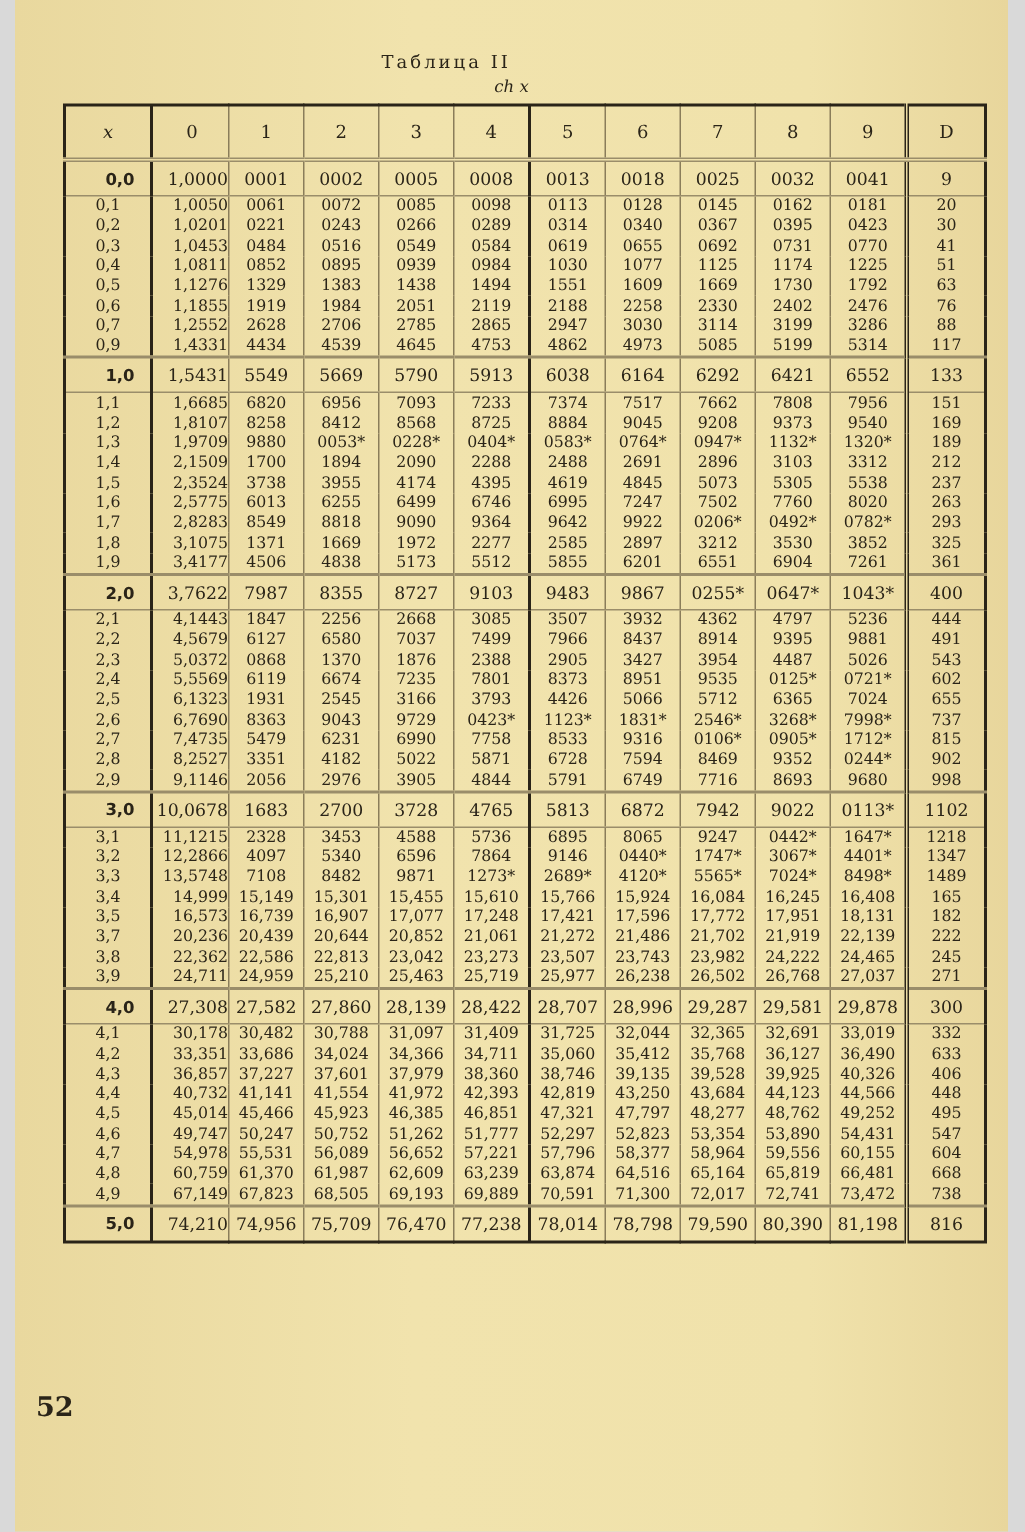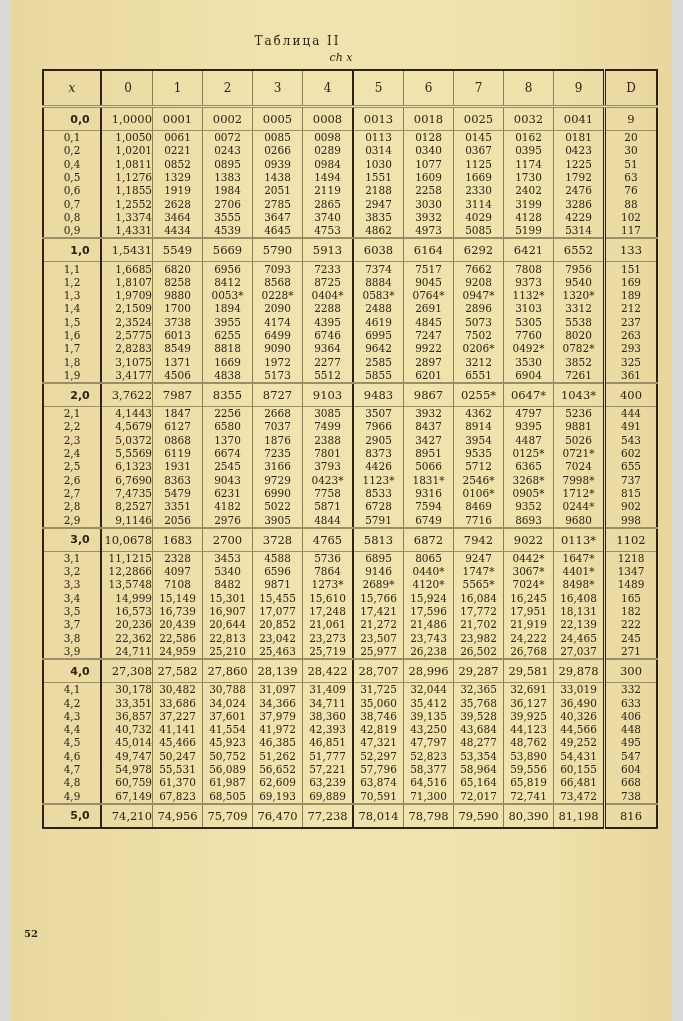--- a/index.html
+++ b/index.html
@@ -18,21 +18,21 @@
   th.c0{text-align:center;}
   td.cn,th.cn{width:49px;}
   td.c5,th.c5{border-left:2px solid #2a2418;}
   td.d,th.d{width:50px;border-left:3px double #2a2418;border-right:2px solid #2a2418;}
   tr.head td{height:22px;font-weight:normal;font-size:11.5px;}
   tr.head td.x{font-weight:bold;font-family:"DejaVu Sans",sans-serif;font-size:11px;padding-left:16px;}
   tr.r td{height:13.3px;line-height:13px;font-size:10.5px;}
   tr.grpend td{border-bottom:2px solid #9a8d6a;}
   tr.head td{border-bottom:1px solid #9a8d6a;}
   tr.head.first td{border-top:none;}
-  .pagenum{position:absolute;left:14px;top:928px;font-size:10px;font-weight:bold;color:#2a2418;}
+  .pagenum{position:absolute;left:14px;top:928px;font-size:18px;font-weight:bold;color:#2a2418;}
 </style>
 </head>
 <body>
 
 <div class="page">
   <div class="title">Таблица II</div>
   <div class="subtitle">ch x</div>
   <table>
     <thead>
       <tr id="hdr">
@@ -87,20 +87,34 @@
           <td class="cn">0266</td>
           <td class="cn">0289</td>
           <td class="cn c5">0314</td>
           <td class="cn">0340</td>
           <td class="cn">0367</td>
           <td class="cn">0395</td>
           <td class="cn">0423</td>
           <td class="d">30</td>
         </tr>
         <tr class="r">
+          <td class="x">0,3</td>
+          <td class="c0">1,0453</td>
+          <td class="cn">0484</td>
+          <td class="cn">0516</td>
+          <td class="cn">0549</td>
+          <td class="cn">0584</td>
+          <td class="cn c5">0619</td>
+          <td class="cn">0655</td>
+          <td class="cn">0692</td>
+          <td class="cn">0731</td>
+          <td class="cn">0770</td>
+          <td class="d">41</td>
+        </tr>
+        <tr class="r">
           <td class="x">0,4</td>
           <td class="c0">1,0811</td>
           <td class="cn">0852</td>
           <td class="cn">0895</td>
           <td class="cn">0939</td>
           <td class="cn">0984</td>
           <td class="cn c5">1030</td>
           <td class="cn">1077</td>
           <td class="cn">1125</td>
           <td class="cn">1174</td>
@@ -141,34 +155,20 @@
           <td class="cn">2628</td>
           <td class="cn">2706</td>
           <td class="cn">2785</td>
           <td class="cn">2865</td>
           <td class="cn c5">2947</td>
           <td class="cn">3030</td>
           <td class="cn">3114</td>
           <td class="cn">3199</td>
           <td class="cn">3286</td>
           <td class="d">88</td>
-        </tr>
-        <tr class="r">
-          <td class="x">0,8</td>
-          <td class="c0">1,3374</td>
-          <td class="cn">3464</td>
-          <td class="cn">3555</td>
-          <td class="cn">3647</td>
-          <td class="cn">3740</td>
-          <td class="cn c5">3835</td>
-          <td class="cn">3932</td>
-          <td class="cn">4029</td>
-          <td class="cn">4128</td>
-          <td class="cn">4229</td>
-          <td class="d">102</td>
         </tr>
         <tr class="r grpend">
           <td class="x">0,9</td>
           <td class="c0">1,4331</td>
           <td class="cn">4434</td>
           <td class="cn">4539</td>
           <td class="cn">4645</td>
           <td class="cn">4753</td>
           <td class="cn c5">4862</td>
           <td class="cn">4973</td>

